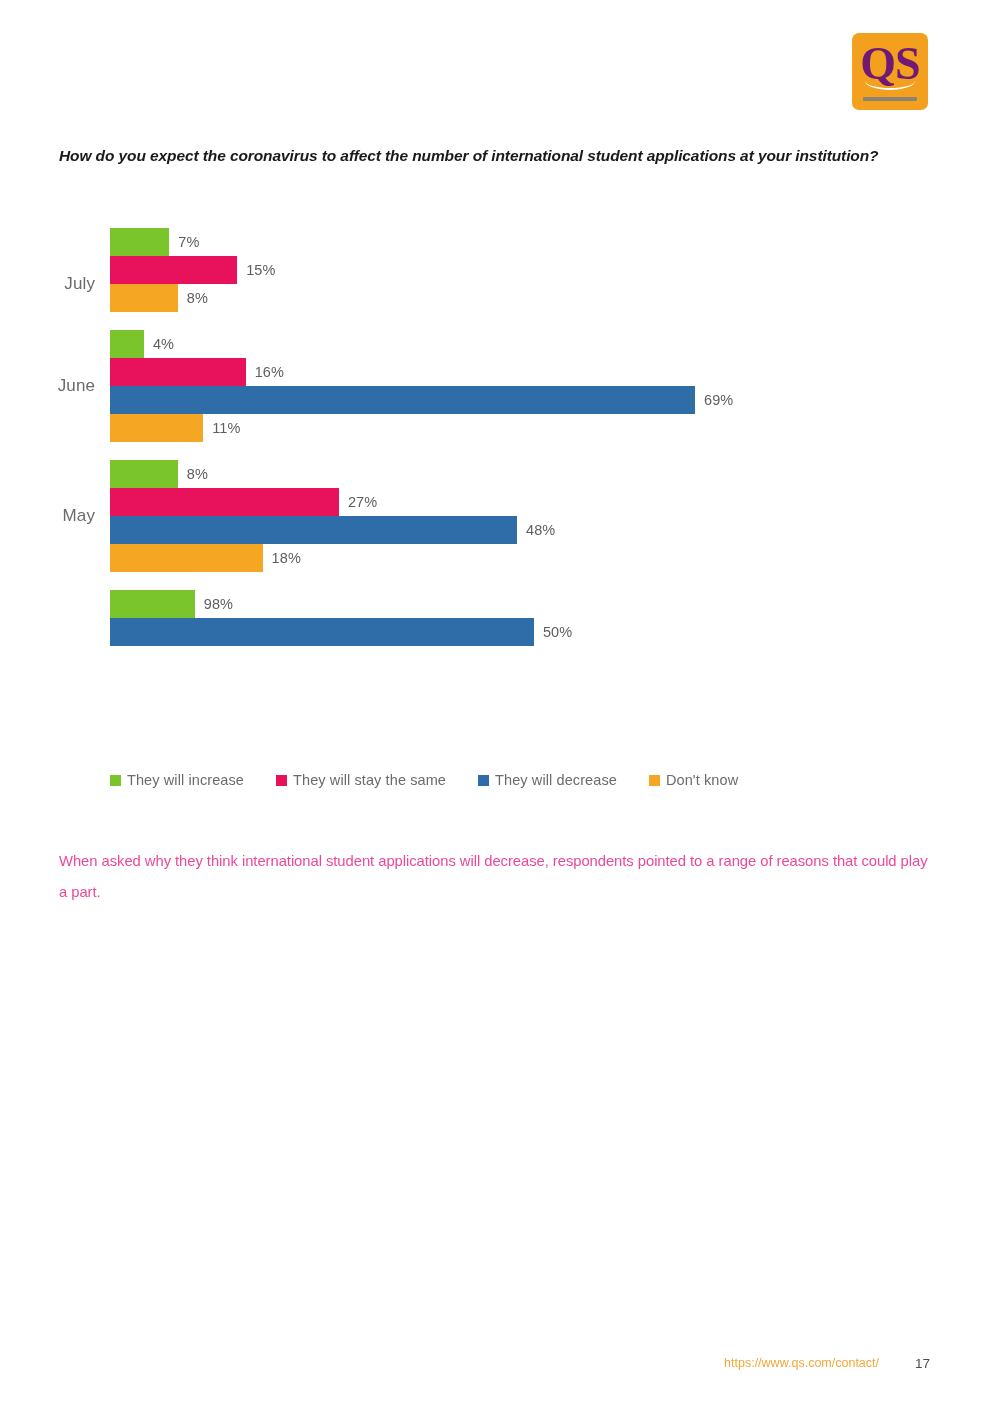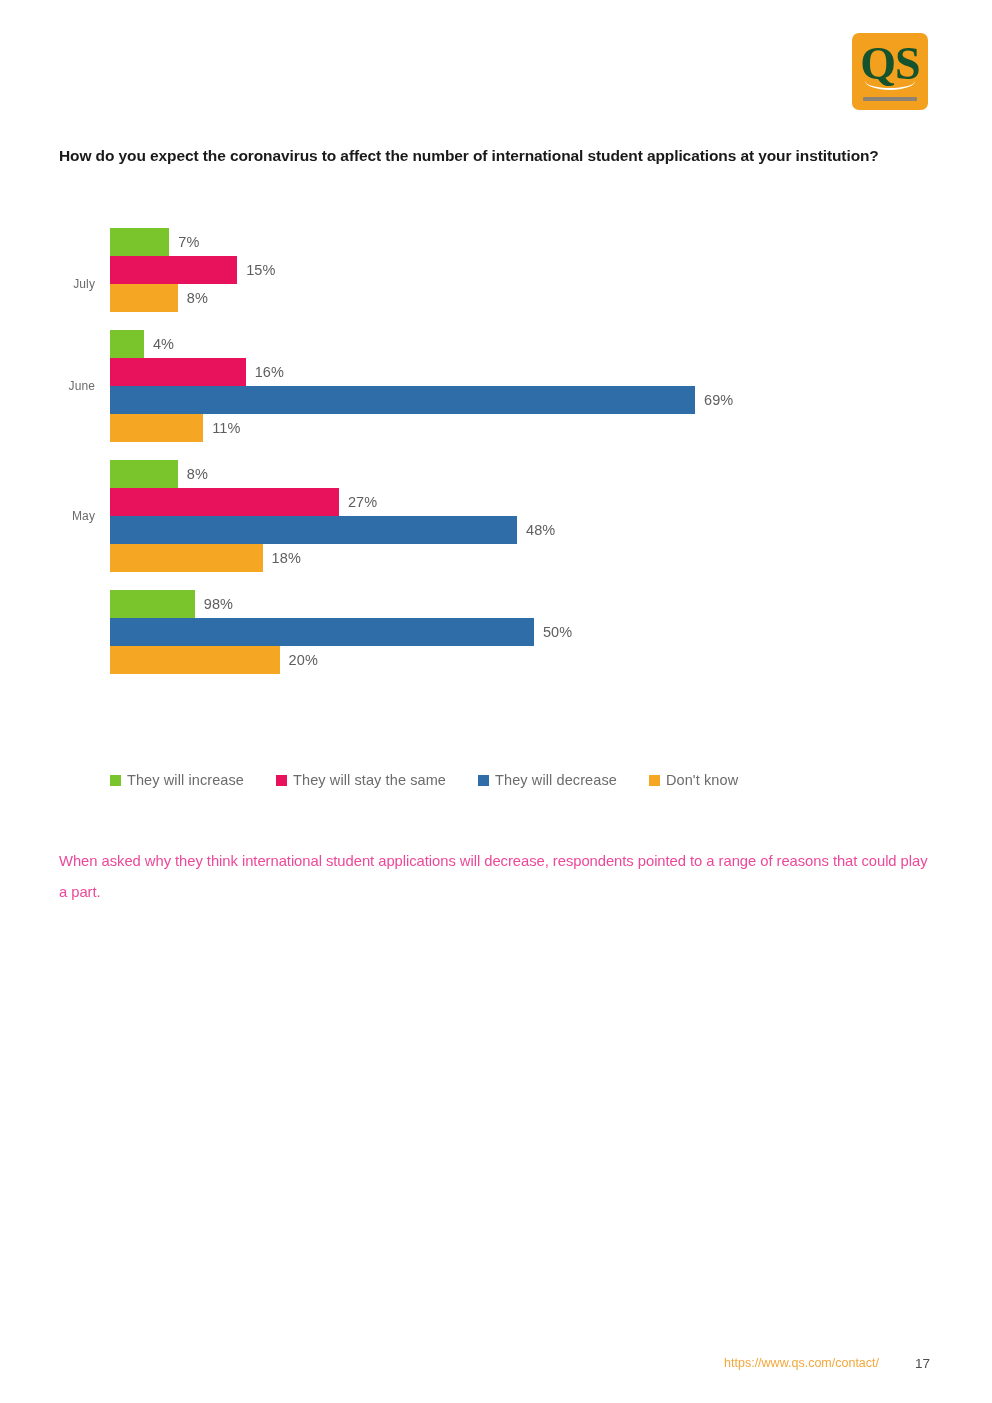--- a/index.html
+++ b/index.html
@@ -29,21 +29,21 @@
   }
   .logo-text {
     position: absolute;
     left: 0;
     top: 2px;
     width: 100%;
     text-align: center;
     font-family: "Liberation Serif", serif;
     font-size: 46px;
     font-weight: 700;
-    color: #14532d;
+    color: #701a75;
     letter-spacing: -1px;
     line-height: 58px;
   }
   .logo-swoosh {
     position: absolute;
     left: 13px;
     bottom: 20px;
     width: 50px;
     height: 16px;
     border-bottom: 2.5px solid #ffffff;
@@ -63,20 +63,21 @@
   .question {
     position: absolute;
     left: 59px;
     top: 140px;
     width: 830px;
     font-size: 15.5px;
     font-weight: 700;
     color: #1a1a1a;
     line-height: 31px;
     letter-spacing: -0.1px;
+    font-style: italic;
   }
 
   
   .chart {
     position: absolute;
     left: 0px;
     top: 228px;
     width: 992px;
   }
   .chart-plot {
@@ -88,21 +89,21 @@
   }
   .cat-label {
     position: absolute;
     left: 0;
     width: 95px;
     top: 0;
     height: 112px;
     display: flex;
     align-items: center;
     justify-content: flex-end;
-    font-size: 12px;
+    font-size: 17px;
     color: #6b6b6b;
     letter-spacing: 0.1px;
   }
   .bar-row {
     position: relative;
     height: 28px;
     display: flex;
     align-items: center;
     padding-left: 110px;
     box-sizing: border-box;
@@ -252,24 +253,20 @@
       </div>
       <div class="group">
         <div class="bar-row">
           <div class="bar" style="width: 84.7887px; background: rgb(122, 197, 43);"></div>
           <span class="bar-value">98%</span>
         </div>
         <div class="bar-row">
           <div class="bar" style="width: 423.944px; background: rgb(46, 109, 168);"></div>
           <span class="bar-value">50%</span>
         </div>
-        <div class="bar-row">
-          <div class="bar" style="width: 169.577px; background: rgb(245, 166, 35);"></div>
-          <span class="bar-value">20%</span>
-        </div>
       </div>
     </div>
 </div>
 
 <div class="legend" id="chart-legend">
     <div class="legend-item">
       <span class="legend-swatch" style="background: rgb(122, 197, 43);"></span>
       <span class="legend-label">They will increase</span>
     </div>
     <div class="legend-item">

